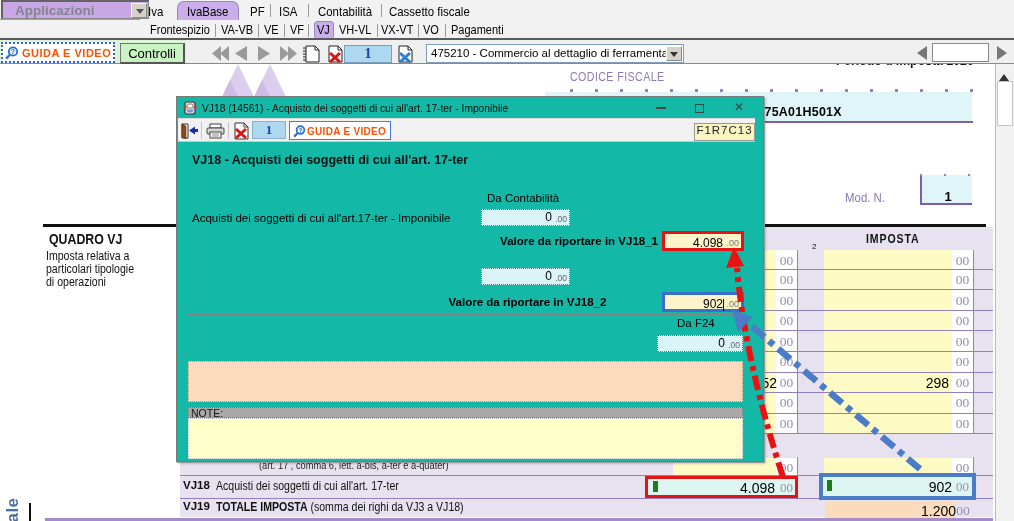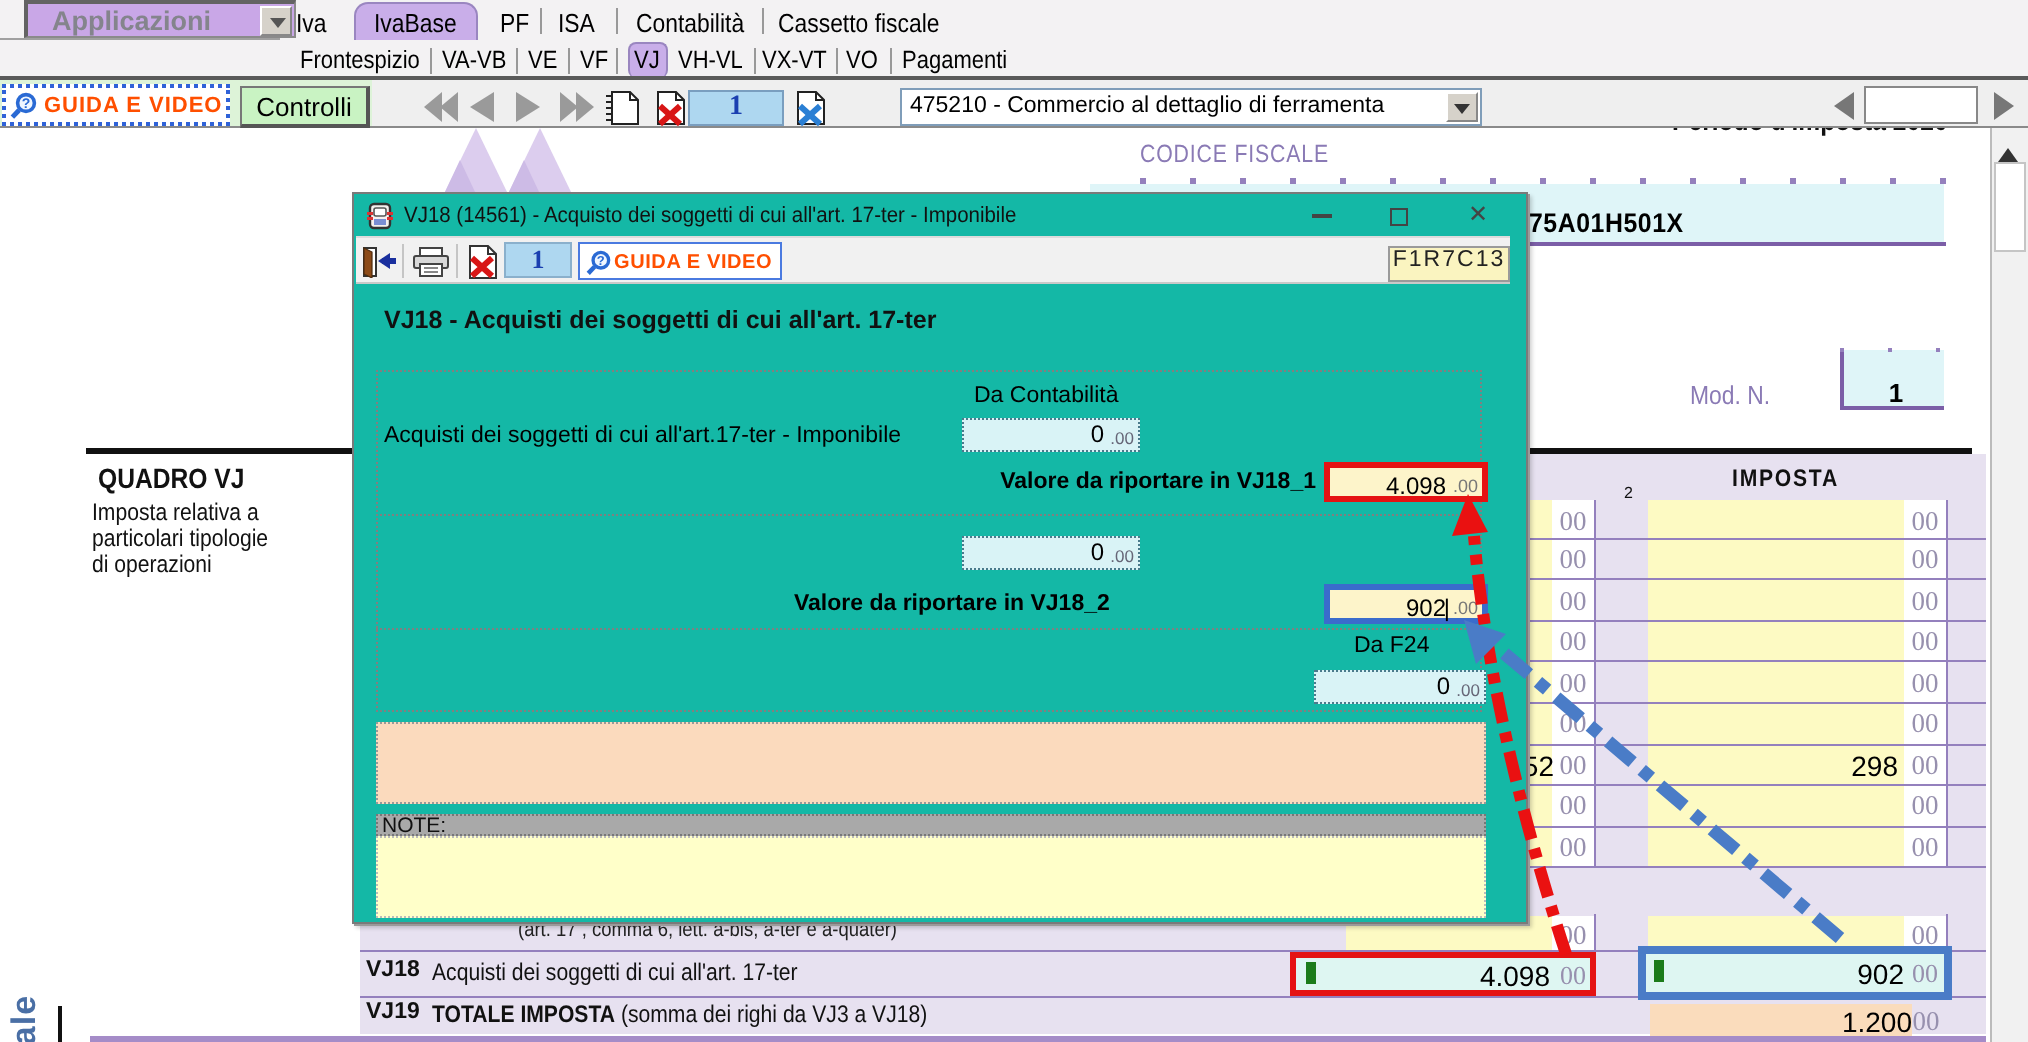--- a/index.html
+++ b/index.html
@@ -1,20 +1,20 @@
 <!DOCTYPE html>
 <html><head><meta charset="utf-8">
 <style>
   html,body{margin:0;padding:0;}
   #stage{position:relative;width:1014px;height:521px;overflow:hidden;background:#fff;
          font-family:"Liberation Sans",sans-serif;}
   .abs{position:absolute;}
   .cx{transform:scaleX(0.88);transform-origin:0 50%;white-space:nowrap;}
   
-  .combo{position:absolute;left:12px;width:136px;height:19px;background:#c9a7e7;border:1px solid #8a8a8a;border-top:2px solid #636363;border-left:2px solid #636363;box-sizing:border-box;}
+  .combo{position:absolute;left:1px;width:148px;height:19px;background:#c9a7e7;border:1px solid #8a8a8a;border-top:2px solid #636363;border-left:2px solid #636363;box-sizing:border-box;}
   .combo .lbl{position:absolute;left:12px;top:1px;font-size:13.5px;font-weight:bold;color:#84848c;}
   .combo .btn{position:absolute;right:1px;top:1px;width:16px;height:15px;background:#d6d2ca;border:1px solid #888;
       border-top-color:#fff;border-left-color:#fff;box-sizing:border-box;}
   .combo .btn:after{content:"";position:absolute;left:4px;top:5px;border:4px solid transparent;border-top:5px solid #555;}
   .tabtxt{position:absolute;top:4px;font-size:13px;color:#000;white-space:nowrap;transform:scaleX(0.88);transform-origin:0 50%;}
   .t2{top:23px;font-size:12.5px;}
   .tabsel{position:absolute;background:#c9aee9;border:1px solid #9a86c0;border-bottom:none;border-radius:7px 7px 0 0;box-sizing:border-box;}
   .sep{position:absolute;width:1px;background:#999;}
   
   .formtxt{color:#8a7ab5;}
@@ -203,21 +203,21 @@
   <div class="abs dlbl" style="left:310px;top:95px;">Da Contabilità</div>
   <div class="abs dlbl" style="left:15px;top:115px;">Acquisti dei soggetti di cui all'art.17-ter - Imponibile</div>
   <div class="dfield" style="left:304px;top:112px;width:89px;height:17px;"><span style="margin-right:17px;">0</span><span style="position:absolute;right:2px;top:4px;font-size:8.5px;color:#667;">.00</span></div>
   <div class="abs vlbl" style="left:220px;top:138px;width:261px;text-align:right;">Valore da riportare in VJ18_1</div>
   <div class="hifield" style="left:485px;top:134px;width:82px;height:20px;border:3px solid #e51313;">
     <span style="position:absolute;right:18px;top:2px;">4.098</span>
         <span style="position:absolute;right:2px;top:4px;font-size:9px;color:#777;">.00</span>
       </div>
 
   <div class="dfield" style="left:304px;top:171px;width:89px;height:17px;"><span style="margin-right:17px;">0</span><span style="position:absolute;right:2px;top:4px;font-size:8.5px;color:#667;">.00</span></div>
-  <div class="abs vlbl" style="left:220px;top:199px;width:261px;text-align:left;">Valore da riportare in VJ18_2</div>
+  <div class="abs vlbl" style="left:220px;top:199px;width:261px;text-align:center;">Valore da riportare in VJ18_2</div>
   <div class="hifield" style="left:485px;top:195px;width:82px;height:20px;border:3px solid #3a6ccc;">
     <span style="position:absolute;right:18px;top:2px;">902</span>
         <span style="position:absolute;right:16px;top:2px;color:#000;">|</span>
         <span style="position:absolute;right:2px;top:4px;font-size:9px;color:#777;">.00</span>
       </div>
 
   <div class="abs dlbl" style="left:500px;top:220px;">Da F24</div>
   <div class="dfield" style="left:480px;top:238px;width:86px;height:17px;"><span style="margin-right:17px;">0</span><span style="position:absolute;right:2px;top:4px;font-size:8.5px;color:#667;">.00</span></div>
 
   <div class="abs" style="left:11px;top:264px;width:555px;height:41px;background:#fbdabd;border:1px dotted #999;box-sizing:border-box;"></div>
@@ -302,21 +302,21 @@
     <path d="M11 1 v4 h4" fill="none" stroke="#222"></path>
     <path d="M3 8 L13 17 M13 8 L3 17" stroke="#d81616" stroke-width="3"></path>
   </svg>
   <div class="abs" style="left:344px;top:45px;width:48px;height:18px;background:#aed7f0;border:1px solid #7a9ebf;box-sizing:border-box;text-align:center;font-size:14px;color:#1a3fb0;font-weight:bold;font-family:'Liberation Serif',serif;">1</div>
   <svg class="abs" style="left:397px;top:45px;" width="18" height="18" viewBox="0 0 18 18">
     <path d="M2 1 h9 l4 4 v12 h-13 z" fill="#fff" stroke="#222"></path>
     <path d="M11 1 v4 h4" fill="none" stroke="#222"></path>
     <path d="M3 8 L13 17 M13 8 L3 17" stroke="#2a7fd4" stroke-width="3"></path>
   </svg>
 
-  <div class="abs" style="left:450px;top:44px;width:291px;height:19px;background:#fff;border:1px solid #7f9db9;box-sizing:border-box;">
+  <div class="abs" style="left:426px;top:44px;width:258px;height:19px;background:#fff;border:1px solid #7f9db9;box-sizing:border-box;">
     <div class="abs" style="left:4px;top:2px;font-size:11.5px;color:#000;white-space:nowrap;">475210 - Commercio al dettaglio di ferramenta</div>
     <div class="abs" style="right:1px;top:1px;width:16px;height:15px;background:#d6d2ca;border:1px solid #888;border-top-color:#fff;border-left-color:#fff;box-sizing:border-box;">
       <div class="abs" style="left:3px;top:5px;border:4px solid transparent;border-top:5px solid #333;"></div>
     </div>
   </div>
 
   <svg class="abs" style="left:914px;top:44px;" width="16" height="18">
         <polygon points="13,2 13,16 3,9" fill="#777"></polygon>
       </svg>
   <div class="abs" style="left:932px;top:43px;width:57px;height:19px;background:#fff;border:1px solid #888;box-sizing:border-box;"></div>

